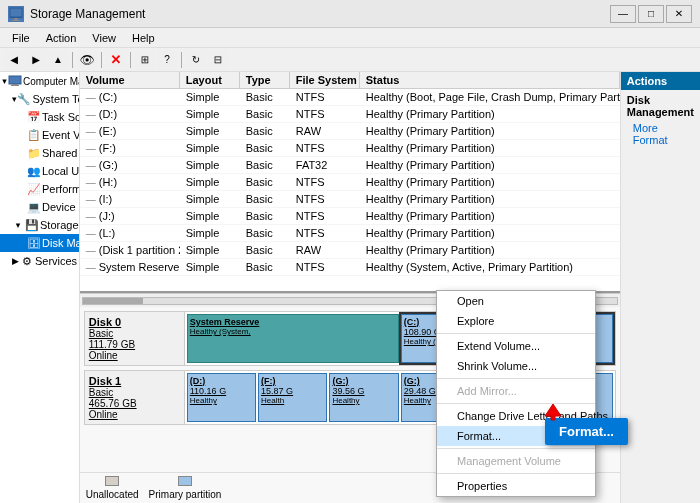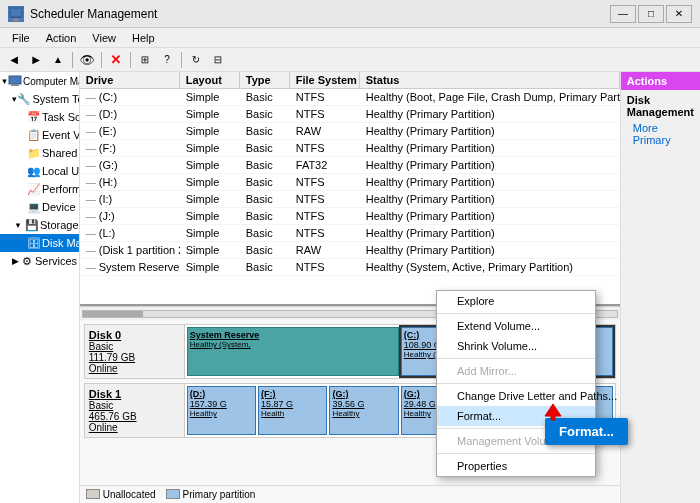--- a/index.html
+++ b/index.html
@@ -50,56 +50,56 @@
     .disk-label-title { font-weight: bold; font-size: 11px; }
     .disk-partitions { display: flex; flex: 1; gap: 2px; padding: 2px; align-items: stretch; }
     .disk-partition { flex: 1; min-width: 0; background: #9bc2e6; border: 1px solid #5a9bd5; font-size: 9px; padding: 2px; cursor: pointer; position: relative; }
     .disk-partition.selected { outline: 2px solid #333; }
     .partition-name { font-weight: bold; font-size: 9px; }
     .partition-size { font-size: 9px; }
     .partition-status { font-size: 8px; }
 
     
     .actions-panel { width: 135px; background: #f0f0f0; border-left: 1px solid #ddd; font-size: 11px; }
-    .actions-header { background: #d946ef; color: white; padding: 3px 6px; font-weight: bold; font-size: 11px; }
+    .actions-header { background: #0369a1; color: white; padding: 3px 6px; font-weight: bold; font-size: 11px; }
     .action-section-title { padding: 4px 6px 2px; font-weight: bold; font-size: 11px; }
     .action-link { padding: 2px 12px; cursor: pointer; color: #0066cc; font-size: 11px; }
 
     
     .context-menu { position: absolute; background: white; border: 1px solid #aaa; box-shadow: 3px 3px 8px rgba(0,0,0,0.3); z-index: 100; width: 160px; font-size: 11px; }
     .ctx-item { padding: 4px 20px; cursor: pointer; white-space: nowrap; }
     .ctx-item.disabled { color: #aaa; cursor: default; }
     .ctx-item.highlighted { background: #cce8ff; }
     .ctx-separator { height: 1px; background: #ddd; margin: 2px 0; }
 
     
     .format-badge { position: absolute; background: #0078d7; color: white; padding: 6px 14px; font-size: 13px; font-weight: bold; box-shadow: 2px 2px 6px rgba(0,0,0,0.4); z-index: 200; border-radius: 2px; }
 
     
     .h-scrollbar { height: 14px; background: #f0f0f0; border-top: 1px solid #ccc; display: flex; align-items: center; padding: 0 2px; }
 
     
     .legend { display: flex; align-items: center; gap: 10px; padding: 3px 6px; background: #f8f8f8; border-top: 1px solid #ddd; font-size: 10px; }
-    .legend-item { display: flex; align-items: flex-start; gap: 3px; }
+    .legend-item { display: flex; align-items: center; gap: 3px; flex-direction: column; }
     .legend-color { width: 14px; height: 10px; border: 1px solid #888; }
   </style>
 </head>
 <body>
 
 <div class="title-bar">
   <div class="title-bar-left">
     <div class="title-bar-icon">
       <svg width="14" height="14" viewBox="0 0 14 14">
           <rect x="1" y="1" width="12" height="9" fill="#4a7ab5" stroke="#2a5a95" stroke-width="1"></rect>
           <rect x="1" y="10" width="12" height="1" fill="#2a5a95"></rect>
           <rect x="5" y="11" width="4" height="2" fill="#888"></rect>
           <rect x="3" y="13" width="8" height="1" fill="#888"></rect>
         </svg>
     </div>
-    <span class="title-bar-text">Scheduler Management</span>
+    <span class="title-bar-text">Storage Management</span>
   </div>
   <div class="title-bar-controls">
     <button class="title-btn">—</button>
     <button class="title-btn">□</button>
     <button class="title-btn close">✕</button>
   </div>
 </div>
 
 <div class="menu-bar">
   <span class="menu-item">File</span>
@@ -187,21 +187,21 @@
       <span class="expand-icon">▶</span>
       <span class="tree-icon">⚙</span>
       <span>Services and Applications</span>
     </div>
   </div>
 
   <div class="right-pane">
 
     <div class="list-area">
       <div class="list-header">
-        <div class="list-header-cell" style="width:100px;">Drive</div>
+        <div class="list-header-cell" style="width:100px;">Volume</div>
         <div class="list-header-cell" style="width:60px;">Layout</div>
         <div class="list-header-cell" style="width:50px;">Type</div>
         <div class="list-header-cell" style="width:70px;">File System</div>
         <div class="list-header-cell" style="width:260px;">Status</div>
       </div>
       <div class="list-body" id="list-body">
       <div class="list-row">
     <div class="list-cell" style="width:100px; display:flex; align-items:center; gap:3px;">
       <span style="color:#888; font-size:10px;">—</span>
       <span>(C:)</span>
@@ -343,21 +343,21 @@
         <div class="disk-row">
           <div class="disk-label">
             <div class="disk-label-title">Disk 1</div>
             <div>Basic</div>
             <div>465.76 GB</div>
             <div>Online</div>
           </div>
           <div class="disk-partitions">
             <div class="disk-partition" style="background: rgb(157, 195, 230); border-color: rgb(46, 116, 181);">
               <div class="partition-name">(D:)</div>
-              <div class="partition-size">157.39 G</div>
+              <div class="partition-size">110.16 G</div>
               <div class="partition-status">Healthy</div>
             </div>
             <div class="disk-partition" style="background: rgb(157, 195, 230); border-color: rgb(46, 116, 181);">
               <div class="partition-name">(F:)</div>
               <div class="partition-size">15.87 G</div>
               <div class="partition-status">Health</div>
             </div>
             <div class="disk-partition" style="background: rgb(157, 195, 230); border-color: rgb(46, 116, 181);">
               <div class="partition-name">(G:)</div>
               <div class="partition-size">39.56 G</div>
@@ -390,25 +390,26 @@
       <div class="legend-item">
         <div class="legend-color" style="background:#9dc3e6;"></div>
         <span>Primary partition</span>
       </div>
     </div>
   </div>
 
   <div class="actions-panel">
     <div class="actions-header">Actions</div>
     <div class="action-section-title">Disk Management</div>
-    <div class="action-link">More Primary</div>
+    <div class="action-link">More Format</div>
   </div>
 </div>
 
 <div class="context-menu" style="position:absolute; left:436px; top:290px;">
+  <div class="ctx-item">Open</div>
   <div class="ctx-item">Explore</div>
   <div class="ctx-separator"></div>
   <div class="ctx-item">Extend Volume...</div>
   <div class="ctx-item">Shrink Volume...</div>
   <div class="ctx-separator"></div>
   <div class="ctx-item disabled">Add Mirror...</div>
   <div class="ctx-separator"></div>
   <div class="ctx-item">Change Drive Letter and Paths...</div>
   <div class="ctx-item highlighted">Format...</div>
   <div class="ctx-separator"></div>

